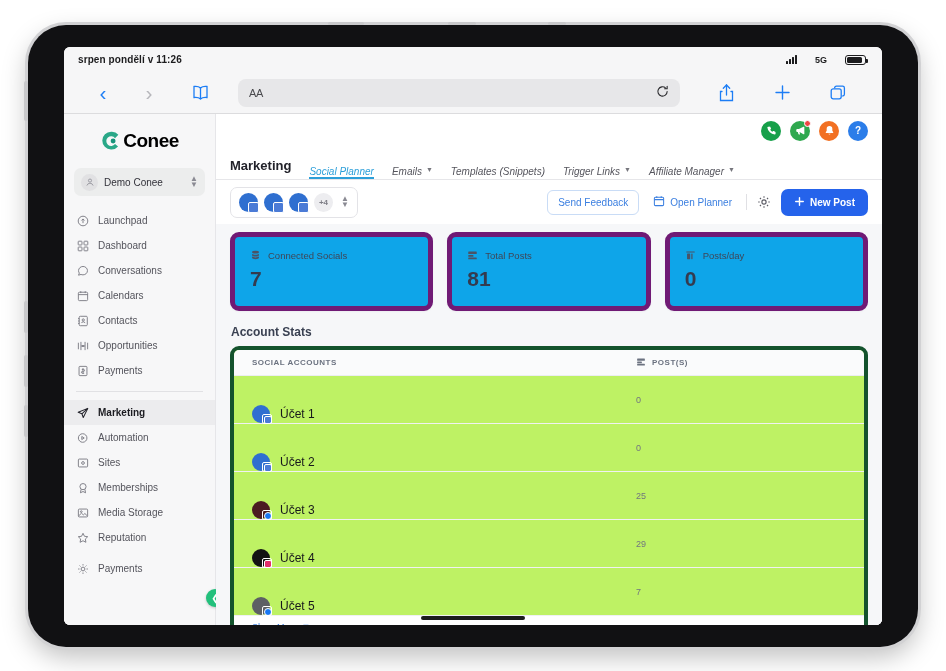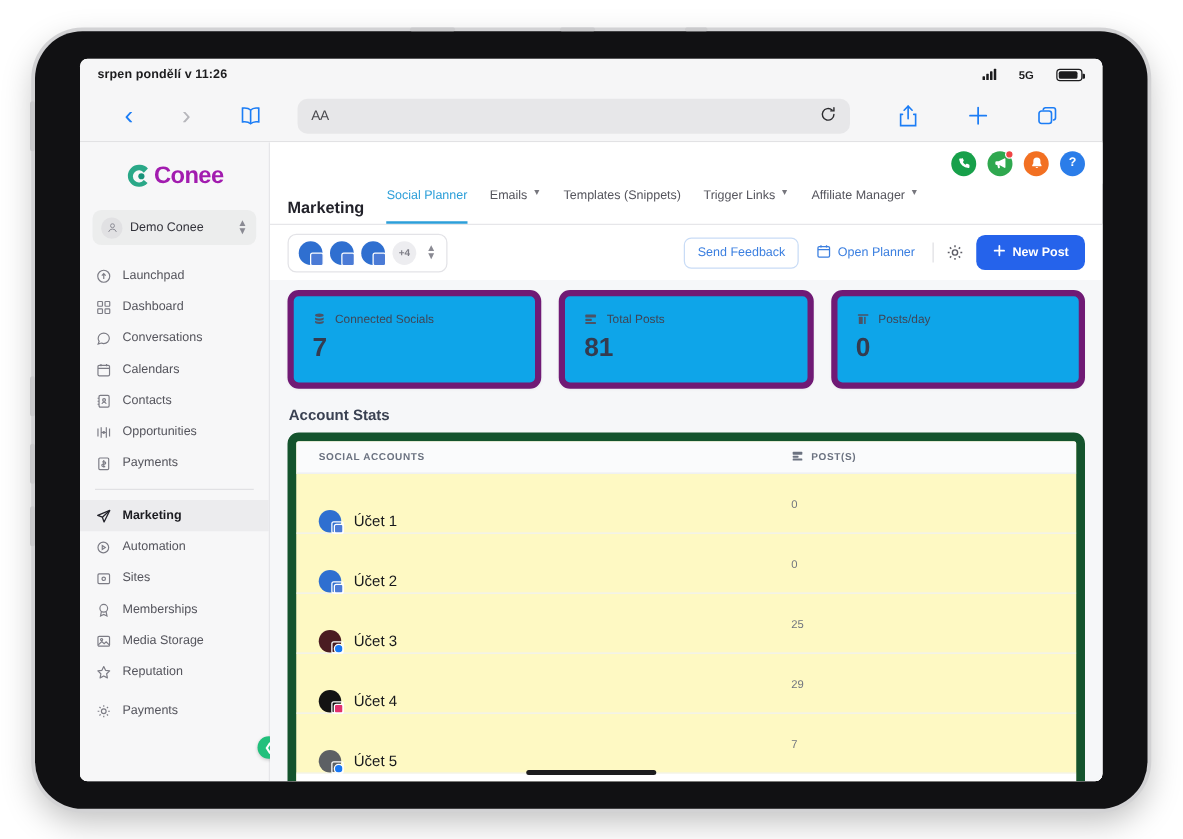--- a/index.html
+++ b/index.html
@@ -99,21 +99,21 @@
 
   
   #sidebar {
     width: 152px; flex: 0 0 152px;
     background: #f7f7f8;
     border-right: 1px solid #e6e6e9;
     display: flex; flex-direction: column;
     padding-top: 4px; position: relative;
   }
   #logo-wrap { height: 46px; display:flex; align-items:center; justify-content:center; }
-  .logo-text { font-size:19px; font-weight:bold; color:#a21caf; letter-spacing:-.5px; display:flex;align-items:center; }
+  .logo-text { font-size:19px; font-weight:bold; color:#000000; letter-spacing:-.5px; display:flex;align-items:center; }
   #workspace-switcher {
     margin: 4px 10px 0; height: 28px;
     background: #eceded; border-radius: 7px;
     display:flex; align-items:center; gap:6px; padding: 0 7px;
     cursor: pointer;
   }
   .ws-avatar {
     width: 17px;height:17px;border-radius:50%;
     background:#e1e1e3; display:flex;align-items:center;justify-content:center;
     flex:0 0 17px;
@@ -168,23 +168,23 @@
     width:7px;height:7px;border-radius:50%;
     background:#ef4444; border:1.5px solid #fff;
   }
 
   #tab-bar {
     height: 33px; display:flex; align-items:flex-end; gap: 18px;
     padding: 0 14px; border-bottom:1px solid #e6e6e9;
   }
   #tab-section-title { font-size:13px; font-weight:bold; color:#22222a; padding-bottom:6px; }
   .tab {
-    font-size:10px; color:#55555d; padding-bottom:15px;
+    font-size:10px; color:#55555d; padding-bottom:0;
     display:flex; gap:4px; cursor:pointer;
-    border-bottom: 2px solid transparent; white-space:nowrap;
+    border-bottom: 2px solid transparent; white-space:nowrap;font-style:italic;
   }
   .tab.active { color:#2c9fd9; border-bottom-color:#2c9fd9; }
   .caret { font-size:7px; opacity:.8; }
 
   #action-bar {
     height: 44px; display:flex; align-items:center;
     padding: 0 14px; gap: 10px; background:#fff;
   }
   #avatar-group {
     display:flex; align-items:center; gap:6px;
@@ -239,21 +239,21 @@
   .stat-head { display:flex; align-items:center; gap:7px; }
   .stat-ico { color:#4b5366; display:flex; }
   .stat-label { font-size:9.5px; color:#3f4657; }
   .stat-value { font-size:21px; font-weight:bold; color:#343b4f; margin-top:6px; }
 
   #account-stats-title {
     font-size:12px; font-weight:bold; color:#3a4152;
     margin: 14px 0 7px 1px;
   }
   #accounts-table {
-    background:#fef9c3; border:7px solid #14532d; border-radius:9px 9px 0 0;
+    background:#bef264; border:4px solid #14532d; border-radius:9px 9px 0 0;
     overflow:hidden;
   }
   #table-header {
     display:flex; align-items:center; height:26px;
     background:#fafbfc; border-bottom:1px solid #eceef1;
     padding: 0 18px;
   }
   .th {
     font-size:8px; font-weight:bold; color:#6b7280;
     letter-spacing:.5px;

